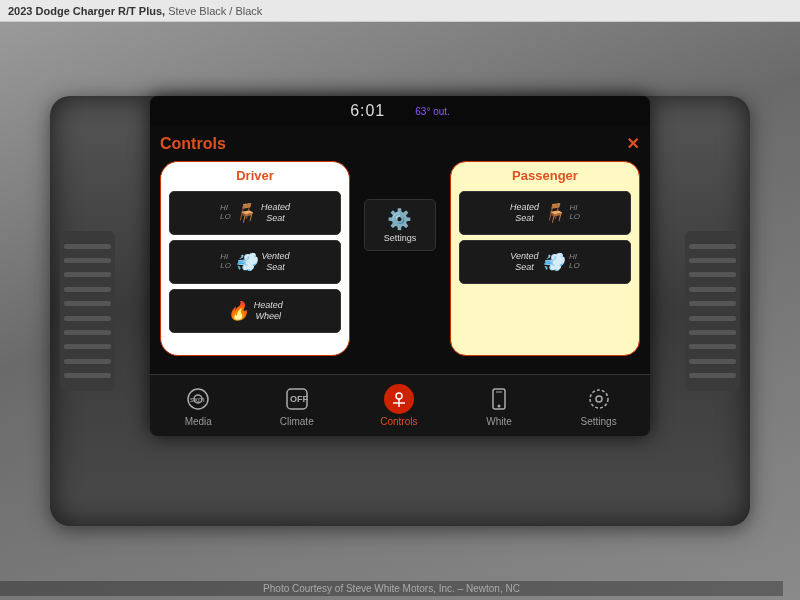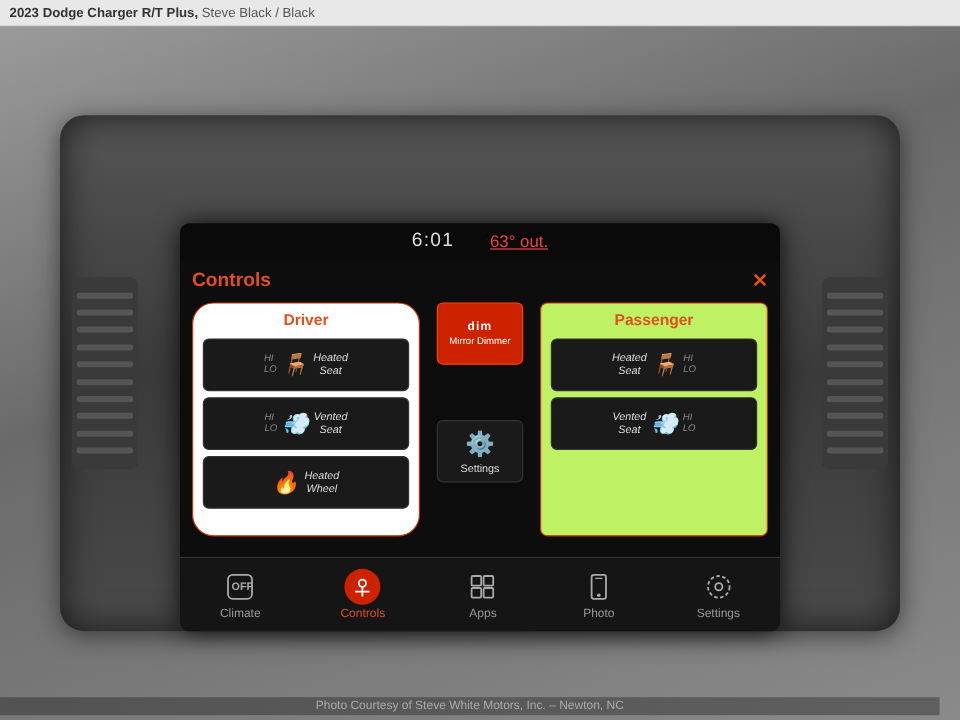--- a/index.html
+++ b/index.html
@@ -41,21 +41,21 @@
       position: relative;
     }
 
     
     .dashboard-surround {
       width: 700px;
       height: 430px;
       background: linear-gradient(180deg, #555 0%, #3a3a3a 50%, #4a4a4a 100%);
       border-radius: 20px;
       display: flex;
-      align-items: flex-end;
+      align-items: flex-start;
       justify-content: center;
       position: relative;
       box-shadow: inset 0 0 30px rgba(0,0,0,0.7), 0 4px 20px rgba(0,0,0,0.5);
     }
 
     
     .infotainment-screen {
       width: 500px;
       height: 340px;
       background: #111;
@@ -75,23 +75,22 @@
       justify-content: center;
       gap: 30px;
     }
     .screen-time {
       color: #ddd;
       font-size: 16px;
       font-weight: 300;
       letter-spacing: 1px;
     }
     .screen-temp {
-      color: #ef4444;
-      font-size: 14px;
-      text-decoration: underline;
+      color: #8b5cf6;
+      font-size: 10px;
     }
 
     
     .controls-panel {
       width: 100%;
       height: 248px;
       background: #0d0d0d;
       padding: 8px 10px;
       position: relative;
     }
@@ -123,23 +122,23 @@
     .driver-panel {
       flex: 1;
       border: 1.5px solid #cc3300;
       border-radius: 18px;
       padding: 6px 8px;
       background: #ffffff;
     }
     .passenger-panel {
       flex: 1;
       border: 1.5px solid #cc3300;
-      border-radius: 6px;
+      border-radius: 16px;
       padding: 6px 8px;
-      background: #bef264;
+      background: #fef9c3;
     }
     .panel-title {
       color: #e05020;
       font-size: 13px;
       text-align: center;
       margin-bottom: 8px;
       font-weight: 600;
     }
 
     
@@ -410,24 +409,20 @@
               <div class="ctrl-row">
                 <div class="ctrl-btn">
                   <div class="ctrl-btn-icon">🔥</div>
                   <div class="ctrl-btn-label">Heated<br>Wheel</div>
                 </div>
               </div>
             </div>
           </div>
 
           <div class="middle-col">
-            <div class="mirror-dimmer-btn">
-              <div class="mirror-logo">dim</div>
-              <div class="mirror-label">Mirror Dimmer</div>
-            </div>
             <div style="height: 30px;"></div>
             <div class="settings-btn">
               <div class="settings-icon-large">⚙️</div>
               <div class="settings-label-mid">Settings</div>
             </div>
           </div>
 
           <div class="passenger-panel">
             <div class="panel-title">Passenger</div>
             <div class="ctrl-grid">
@@ -454,20 +449,30 @@
                 </div>
               </div>
             </div>
           </div>
 
         </div>
       </div>
 
       <div class="nav-bar">
 
+        <div class="nav-item">
+          <div class="nav-icon">
+            <svg width="22" height="22" viewBox="0 0 22 22" fill="none">
+              <circle cx="11" cy="11" r="10" stroke="#aaa" stroke-width="1.5"></circle>
+              <circle cx="11" cy="11" r="4" stroke="#aaa" stroke-width="1.5"></circle>
+              <text x="3" y="14" font-size="8" fill="#aaa">sxm</text>
+            </svg>
+          </div>
+          <span class="nav-label">Media</span>
+        </div>
 
         <div class="nav-item">
           <div class="nav-icon">
             <svg width="22" height="22" viewBox="0 0 22 22">
               <rect x="1" y="1" width="20" height="20" rx="4" stroke="#aaa" stroke-width="1.5" fill="none"></rect>
               <text x="4" y="14" font-size="9" fill="#aaa" font-weight="bold">OFF</text>
             </svg>
           </div>
           <span class="nav-label">Climate</span>
         </div>
@@ -476,41 +481,30 @@
           <div class="nav-icon" style="background:#cc2200; border-radius:50%; padding:4px;">
             <svg width="18" height="18" viewBox="0 0 18 18">
               <circle cx="9" cy="6" r="3" stroke="white" stroke-width="1.5" fill="none"></circle>
               <line x1="9" y1="9" x2="9" y2="17" stroke="white" stroke-width="1.5"></line>
               <line x1="3" y1="13" x2="15" y2="13" stroke="white" stroke-width="1.5"></line>
             </svg>
           </div>
           <span class="nav-label" style="color:#e05020;">Controls</span>
         </div>
 
-        <div class="nav-item">
-          <div class="nav-icon">
-            <svg width="22" height="22" viewBox="0 0 22 22">
-              <rect x="2" y="2" width="8" height="8" rx="1" stroke="#aaa" stroke-width="1.5" fill="none"></rect>
-              <rect x="12" y="2" width="8" height="8" rx="1" stroke="#aaa" stroke-width="1.5" fill="none"></rect>
-              <rect x="2" y="12" width="8" height="8" rx="1" stroke="#aaa" stroke-width="1.5" fill="none"></rect>
-              <rect x="12" y="12" width="8" height="8" rx="1" stroke="#aaa" stroke-width="1.5" fill="none"></rect>
-            </svg>
-          </div>
-          <span class="nav-label">Apps</span>
-        </div>
 
         <div class="nav-item">
           <div class="nav-icon">
             <svg width="22" height="22" viewBox="0 0 22 22">
               <rect x="5" y="1" width="12" height="20" rx="2" stroke="#aaa" stroke-width="1.5" fill="none"></rect>
               <circle cx="11" cy="18" r="1.5" fill="#aaa"></circle>
               <line x1="8" y1="4" x2="14" y2="4" stroke="#aaa" stroke-width="1"></line>
             </svg>
           </div>
-          <span class="nav-label">Photo</span>
+          <span class="nav-label">White</span>
         </div>
 
         <div class="nav-item">
           <div class="nav-icon">
             <svg width="22" height="22" viewBox="0 0 22 22">
               <circle cx="11" cy="11" r="3" stroke="#aaa" stroke-width="1.5" fill="none"></circle>
               <circle cx="11" cy="11" r="9" stroke="#aaa" stroke-width="1.5" fill="none" stroke-dasharray="3 2"></circle>
             </svg>
           </div>
           <span class="nav-label">Settings</span>

